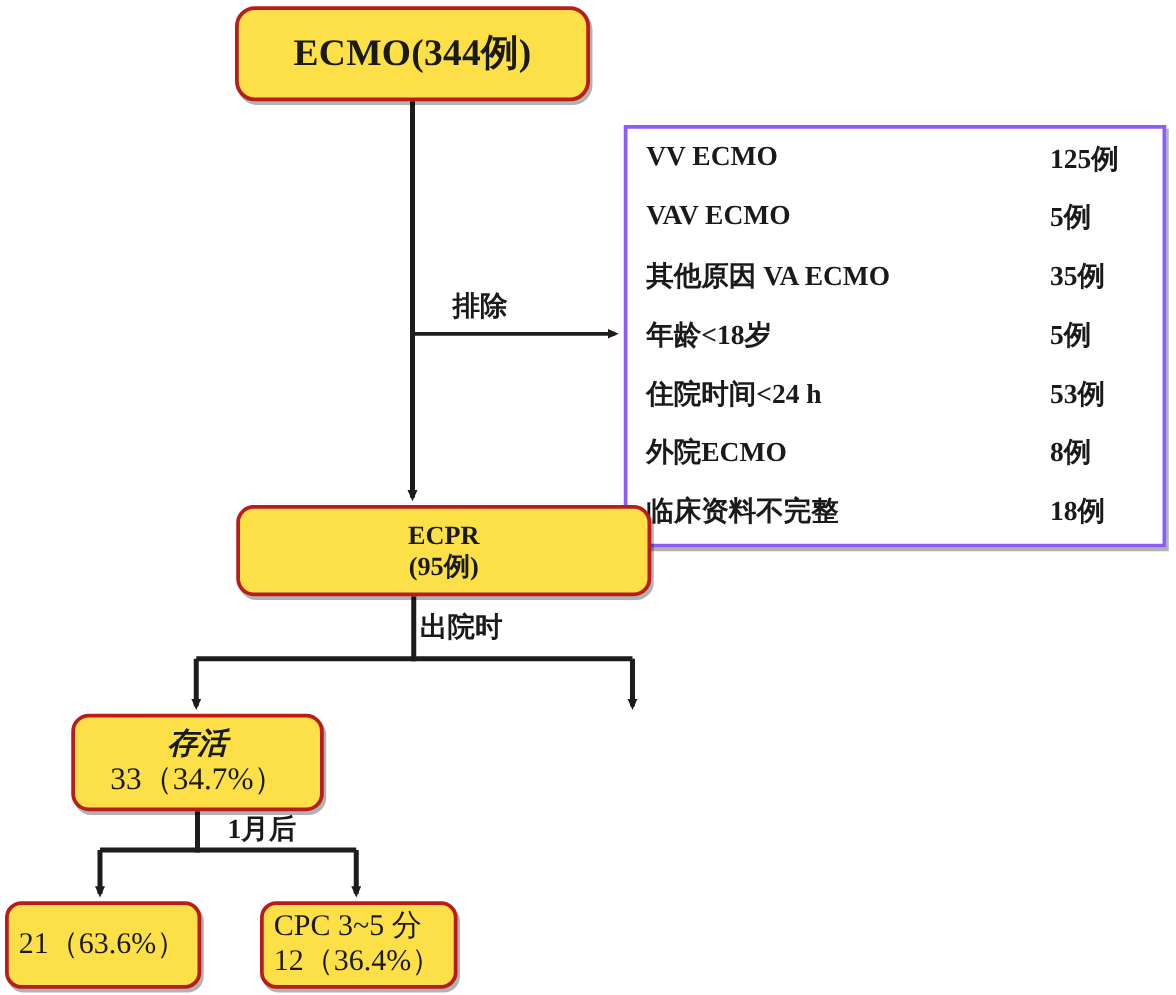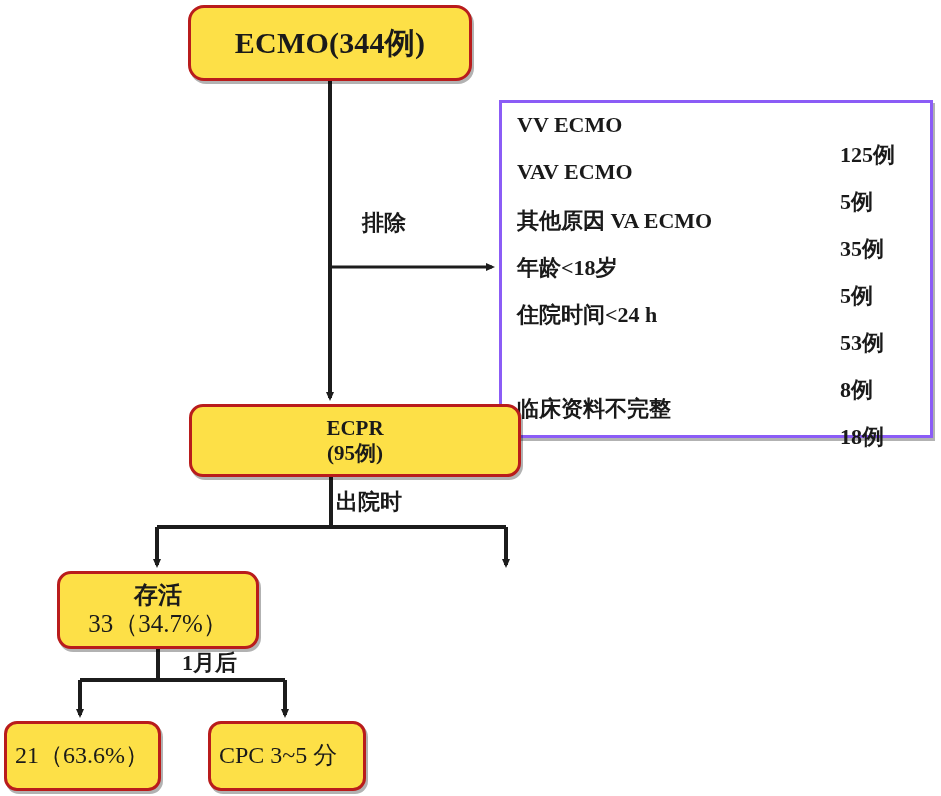--- a/index.html
+++ b/index.html
@@ -61,20 +61,21 @@
   
   #node-survival {
     left: 57px; top: 571px; width: 202px; height: 78px;
   }
   #node-death {
     left: 407px; top: 571px; width: 199px; height: 78px;
   }
   #node-survival .title, #node-death .title {
     font-weight: bold;
     font-size: 24px;
+    font-style: italic;
   }
   #node-survival .stat, #node-death .stat {
     font-size: 25px;
   }
   
   #node-cpc12 {
     left: 4px; top: 721px; width: 157px; height: 70px;
     align-items: flex-start;
     justify-content: center;
     padding-left: 8px;
@@ -110,31 +111,30 @@
     font-weight: bold;
     font-size: 22px;
     white-space: nowrap;
   }
   .excl-value {
     position: absolute;
     left: 338px;
     font-weight: bold;
     font-size: 22px;
     white-space: nowrap;
-    margin-top: 28px;
   }
   .excl-row { position: relative; }
   
   .edge-label {
     position: absolute;
     font-weight: bold;
     white-space: nowrap;
   }
   #label-exclude {
-    left: 362px; top: 208px; font-size: 22px;
+    left: 362px; top: 230px; font-size: 22px;
   }
   #label-discharge {
     left: 336px; top: 487px; font-size: 22px;
   }
   #label-onemonth {
     left: 182px; top: 648px; font-size: 22px;
   }
 </style>
 </head>
 <body>
@@ -182,20 +182,21 @@
     </div>
     <div class="excl-row">
       <span class="excl-label">年龄&lt;18岁</span>
       <span class="excl-value">5例</span>
     </div>
     <div class="excl-row">
       <span class="excl-label">住院时间&lt;24 h</span>
       <span class="excl-value">53例</span>
     </div>
     <div class="excl-row">
+      <span class="excl-label">外院ECMO</span>
       <span class="excl-value">8例</span>
     </div>
     <div class="excl-row">
       <span class="excl-label">临床资料不完整</span>
       <span class="excl-value">18例</span>
     </div>
   </div>
 
   <div class="edge-label" id="label-exclude">排除</div>
   <div class="edge-label" id="label-discharge">出院时</div>
@@ -211,15 +212,16 @@
     <div class="ln stat">33（34.7%）</div>
   </div>
 
 
   <div class="node" id="node-cpc12">
     <div class="ln">21（63.6%）</div>
   </div>
 
   <div class="node" id="node-cpc35">
     <div class="ln">CPC 3~5 分</div>
+    <div class="ln">12（36.4%）</div>
   </div>
 
 </div>
 
 </body></html>

